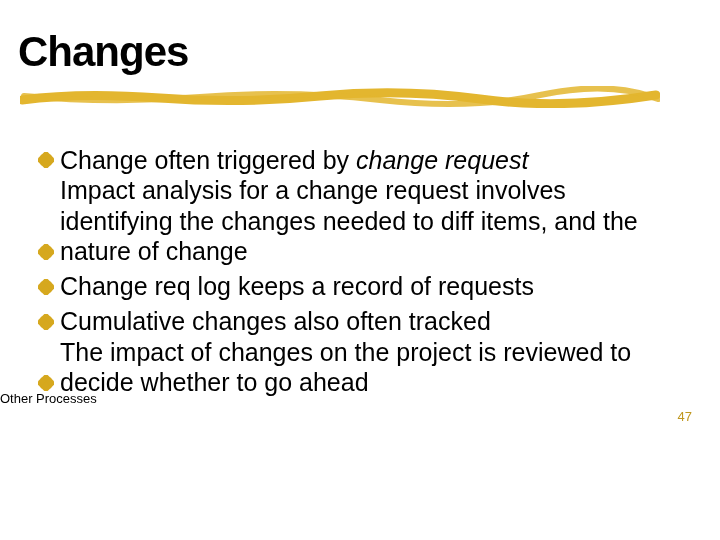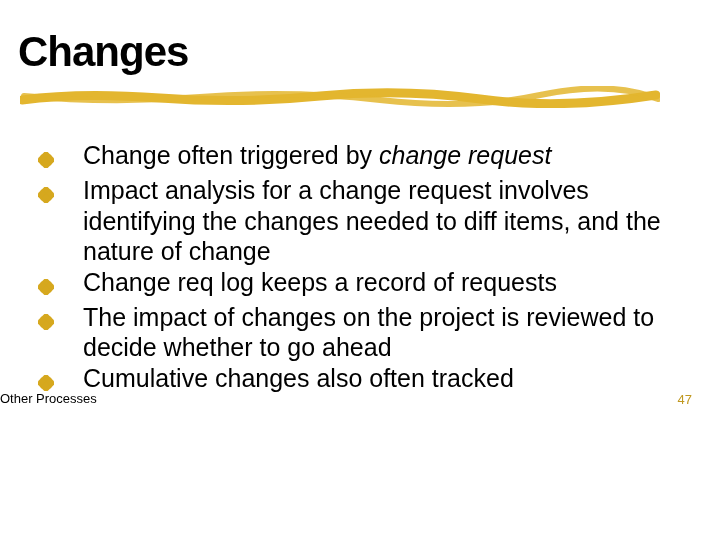--- a/index.html
+++ b/index.html
@@ -36,23 +36,22 @@
   }
   .underline svg { display:block; }
   .body {
     position: absolute;
     left: 38px;
     top: 140px;
     width: 640px;
   }
   .bullet {
     display: flex;
-    align-items: flex-start;
+    align-items: flex-end;
     margin-bottom: 0px;
-    gap: 23px;
   }
   .bullet .mark {
     flex: 0 0 auto;
     width: 22px;
     height: 30px;
     display: flex;
     align-items: center;
     justify-content: flex-start;
     padding-top: 5px;
   }
@@ -68,21 +67,21 @@
     position: absolute;
     bottom: 18px;
     left: 0;
     width: 720px;
     text-align: left;
     font-size: 13px;
     color: #000;
   }
   .footer-right {
     position: absolute;
-    bottom: 17px;
+    bottom: 0;
     right: 28px;
     font-size: 13px;
     color: #c09820;
   }
 </style>
 </head>
 <body>
 
 <div class="slide">
 
@@ -142,35 +141,35 @@
     <div class="bullet">
       <span class="mark">
         <svg width="16" height="16" viewBox="0 0 16 16">
           <rect x="4" y="0" width="8" height="8" fill="#d6a81e" transform="rotate(45 8 4)"></rect>
           <rect x="0" y="4" width="8" height="8" fill="#d6a81e" transform="rotate(45 4 8)"></rect>
           <rect x="8" y="4" width="8" height="8" fill="#d6a81e" transform="rotate(45 12 8)"></rect>
           <rect x="4" y="8" width="8" height="8" fill="#d6a81e" transform="rotate(45 8 12)"></rect>
         </svg>
       </span>
       <span class="text">
-        <span>The impact of changes on the project is reviewed to decide whether to go ahead</span><span class="italic"></span><span></span>
+        <span>Cumulative changes also often tracked</span><span class="italic"></span><span></span>
       </span>
     </div>
 
     <div class="bullet">
       <span class="mark">
         <svg width="16" height="16" viewBox="0 0 16 16">
           <rect x="4" y="0" width="8" height="8" fill="#d6a81e" transform="rotate(45 8 4)"></rect>
           <rect x="0" y="4" width="8" height="8" fill="#d6a81e" transform="rotate(45 4 8)"></rect>
           <rect x="8" y="4" width="8" height="8" fill="#d6a81e" transform="rotate(45 12 8)"></rect>
           <rect x="4" y="8" width="8" height="8" fill="#d6a81e" transform="rotate(45 8 12)"></rect>
         </svg>
       </span>
       <span class="text">
-        <span>Cumulative changes also often tracked</span><span class="italic"></span><span></span>
+        <span>The impact of changes on the project is reviewed to decide whether to go ahead</span><span class="italic"></span><span></span>
       </span>
     </div>
 
   </div>
 
   <div class="footer-center">Other Processes</div>
   <div class="footer-right">47</div>
 
 </div>
 

